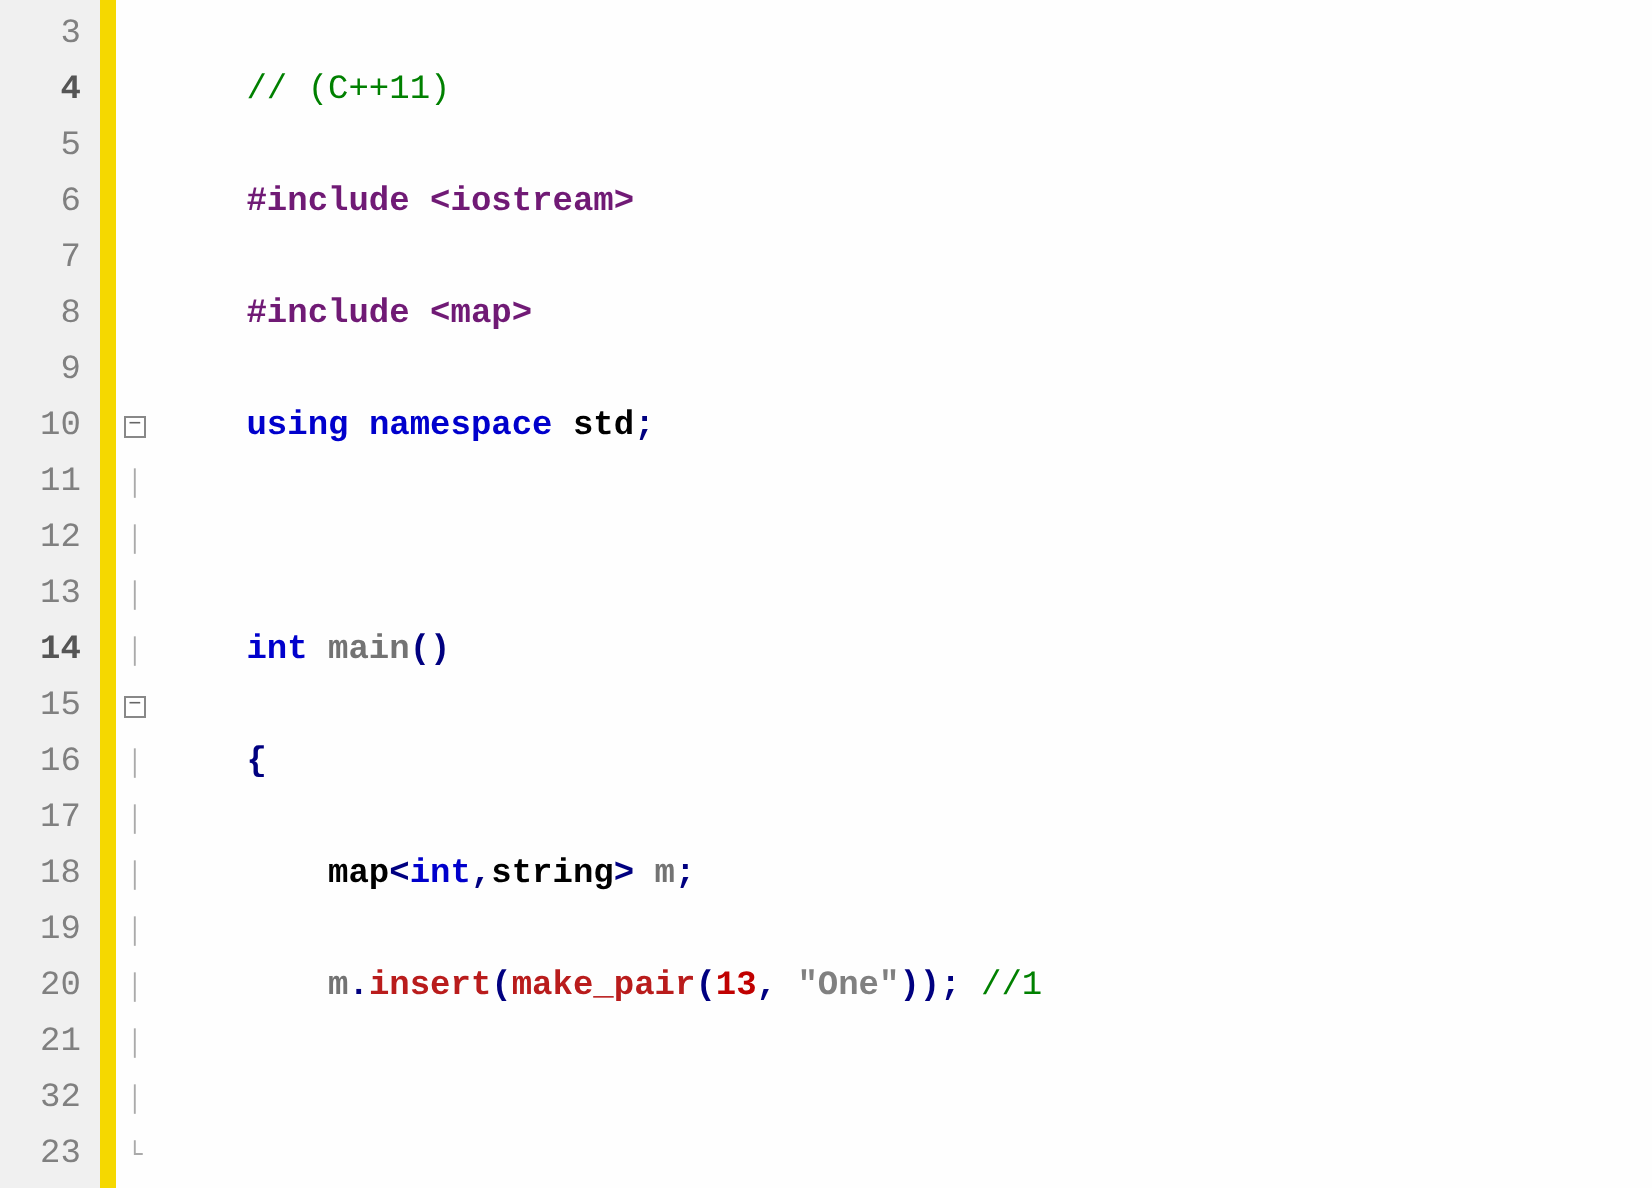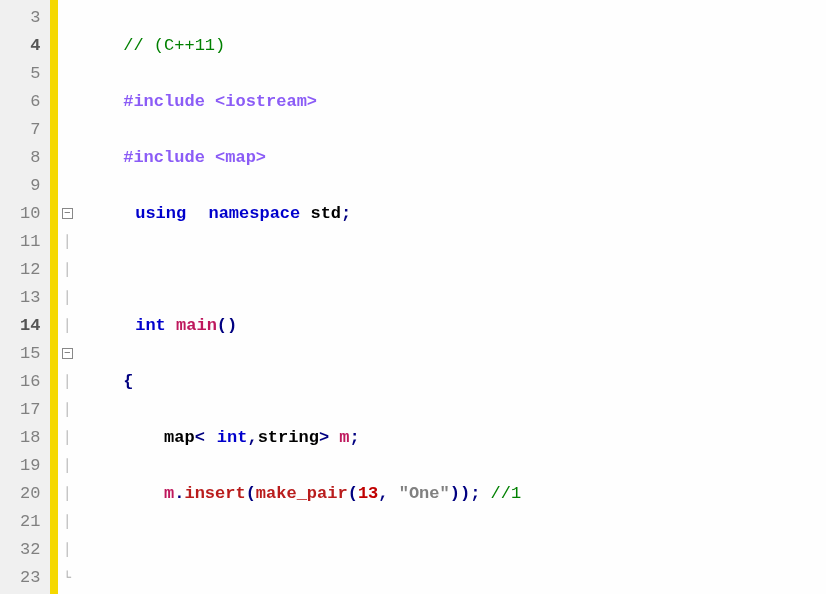--- a/index.html
+++ b/index.html
@@ -45,24 +45,24 @@
     }
     .fold-col .vline {
       color: #aaa;
     }
     .code {
       padding: 4px 0 4px 6px;
       white-space: pre;
     }
     .line { display: block; height: 28px; }
     .comment { color: #008000; margin-top: 12px; }
-    .preproc { color: #8b5cf6; font-weight: bold; }
-    .keyword { color: #0000cc; font-weight: bold; margin-left: 12px; }
+    .preproc { color: #701a75; font-weight: bold; }
+    .keyword { color: #0000cc; font-weight: bold; }
     .type    { color: #000000; font-weight: bold; }
-    .ident   { color: #be185d; font-weight: bold; }
+    .ident   { color: #737373; font-weight: bold; }
     .func    { color: #b91c1c; font-weight: bold; }
     .op      { color: #000080; font-weight: bold; }
     .num     { color: #c00000; font-weight: bold; }
     .str     { color: #808080; font-weight: bold; }
     .paren   { color: #000080; font-weight: bold; }
   </style>
 </head>
 <body>
 
 <div class="gutter">

